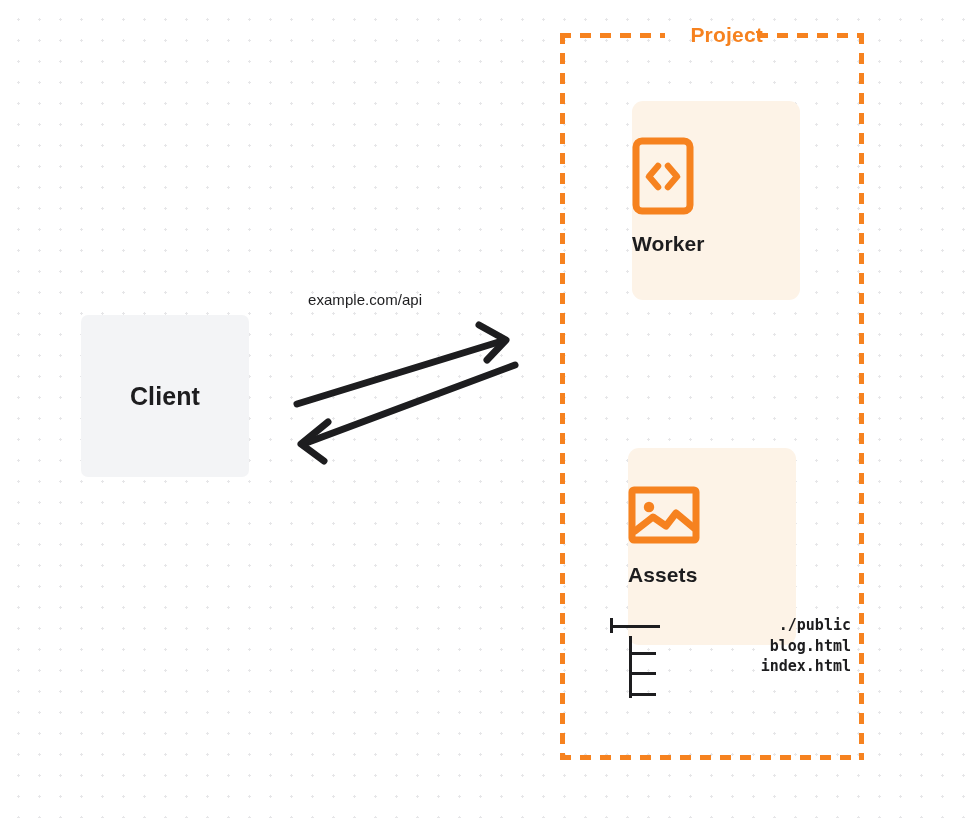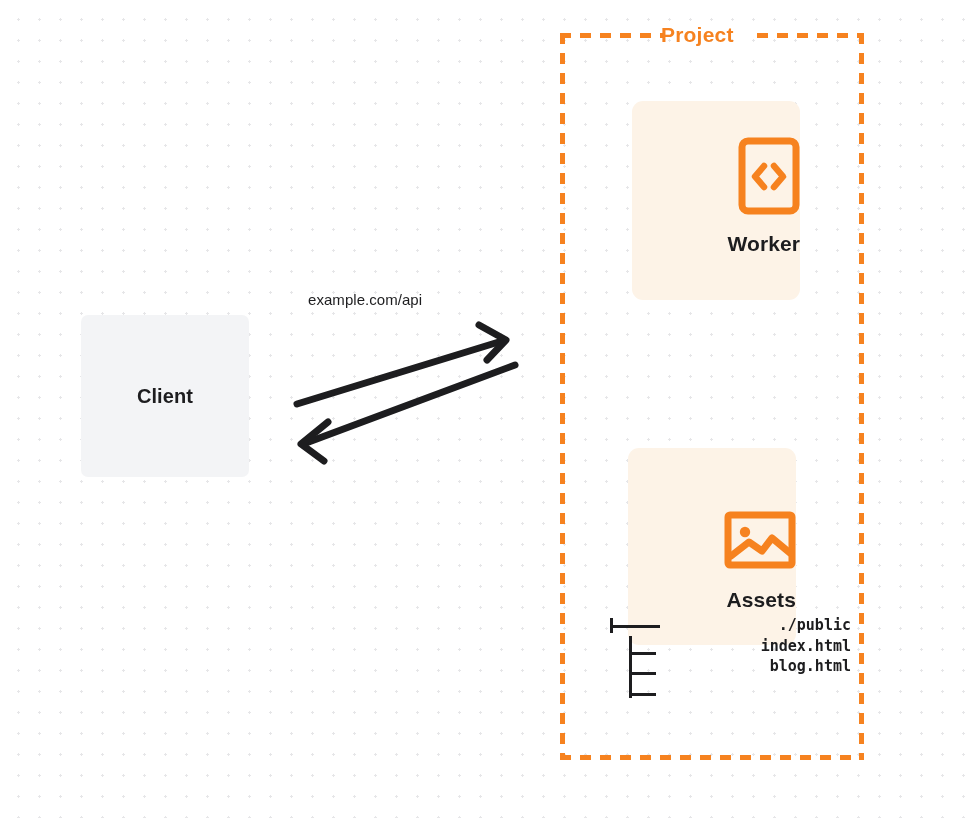--- a/index.html
+++ b/index.html
@@ -30,21 +30,21 @@
     top: 315px;
     width: 168px;
     height: 162px;
     background: #f3f4f6;
     border-radius: 7px;
     display: flex;
     align-items: center;
     justify-content: center;
   }
   .client-label {
-    font-size: 20px;
+    font-size: 25px;
     font-weight: bold;
     color: #1d1d1f;
     letter-spacing: 0.1px;
   }
 
   
   .project-container {
     position: absolute;
     left: 560px;
     top: 33px;
@@ -80,51 +80,51 @@
         #f6821f 0px, #f6821f 11px, transparent 11px, transparent 20px);
   }
   .dash-left { left: 0; }
   .dash-right { right: 0; }
 
   .project-title {
     position: absolute;
     top: -13px;
     left: 101px;
     width: 102px;
-    text-align: left;
+    text-align: right;
     font-size: 21px;
     font-weight: bold;
     color: #f6821f;
     letter-spacing: 0.2px;
     line-height: 30px;
   }
 
   
   .service-card {
     position: absolute;
     background: #fdf3e7;
     border-radius: 11px;
     display: flex;
     flex-direction: column;
-    align-items: flex-end;
+    align-items: flex-start;
   }
   .card-worker {
     left: 72px;
     top: 68px;
     width: 168px;
     height: 199px;
     padding-top: 36px;
     box-sizing: border-box;
   }
   .card-assets {
     left: 68px;
     top: 415px;
     width: 168px;
     height: 197px;
-    padding-top: 61px;
+    padding-top: 36px;
     box-sizing: border-box;
   }
   .card-icon {
     display: block;
   }
   .card-label {
     margin-top: 17px;
     font-size: 21px;
     font-weight: bold;
     color: #1d1d1f;
@@ -251,29 +251,29 @@
           <span class="tl-horz" style="left:0px; top:9.5px; width:50px;"></span>
         </span>
         <span class="tree-name">./public</span>
       </div>
 
       <div class="tree-row">
         <span class="tree-glyph">
           <span class="tl-vert" style="left:19px; top:0px; height:21px;"></span>
           <span class="tl-horz" style="left:19px; top:16px; width:27px;"></span>
         </span>
-        <span class="tree-name">index.html</span>
+        <span class="tree-name">blog.html</span>
       </div>
 
       <div class="tree-row">
         <span class="tree-glyph">
           <span class="tl-vert" style="left:19px; top:0px; height:21px;"></span>
           <span class="tl-horz" style="left:19px; top:16px; width:27px;"></span>
         </span>
-        <span class="tree-name">blog.html</span>
+        <span class="tree-name">index.html</span>
       </div>
 
       <div class="tree-row">
         <span class="tree-glyph">
           <span class="tl-vert" style="left:19px; top:0px; height:21px;"></span>
           <span class="tl-horz" style="left:19px; top:16px; width:27px;"></span>
         </span>
       </div>
     </div>
 

